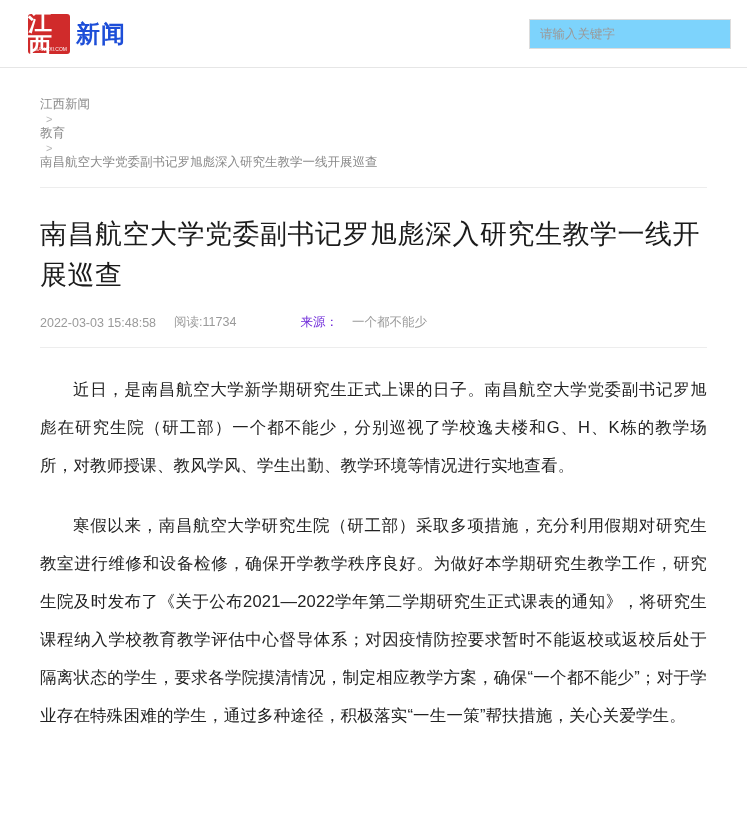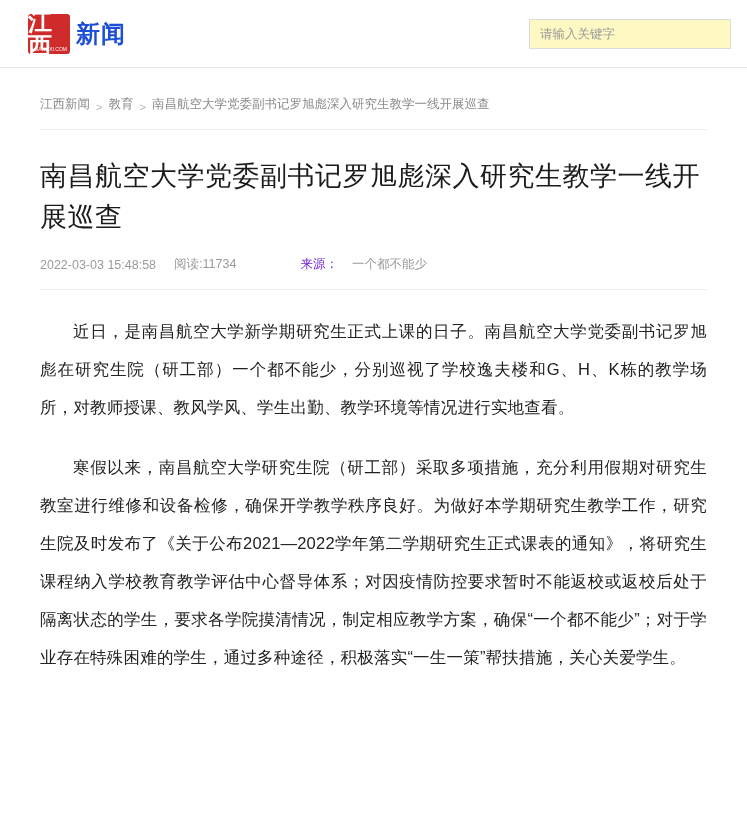--- a/index.html
+++ b/index.html
@@ -58,21 +58,21 @@
     font-size: 24px;
     font-weight: bold;
     color: #1d4ed8;
     letter-spacing: 1px;
   }
   .header-spacer { flex: 1; }
   .search-box {
     width: 202px;
     height: 30px;
     border: 1px solid #dcdcdc;
-    background: #fef9c3;
+    background: #7dd3fc;
     display: flex;
     align-items: center;
     padding: 0 8px;
     margin-right: 4px;
   }
   .search-box input {
     border: 0;
     outline: 0;
     width: 100%;
     font-size: 12.5px;
@@ -83,28 +83,29 @@
   .search-box input::placeholder { color: #9a9a9a; }
 
   
   .content {
     padding: 0 40px;
   }
 
   
   .breadcrumb {
     display: flex;
-    align-items: flex-end;
+    align-items: flex-start;
     flex-wrap: nowrap;
     font-size: 12.5px;
     color: #8a8a8a;
     padding-top: 28px;
     padding-bottom: 6px;
     white-space: nowrap;
     overflow: hidden;
+    flex-direction: column;
   }
   .breadcrumb a {
     color: #8a8a8a;
     text-decoration: none;
   }
   .breadcrumb .sep {
     margin: 0 6px;
     color: #b5b5b5;
     font-size: 11px;
   }

